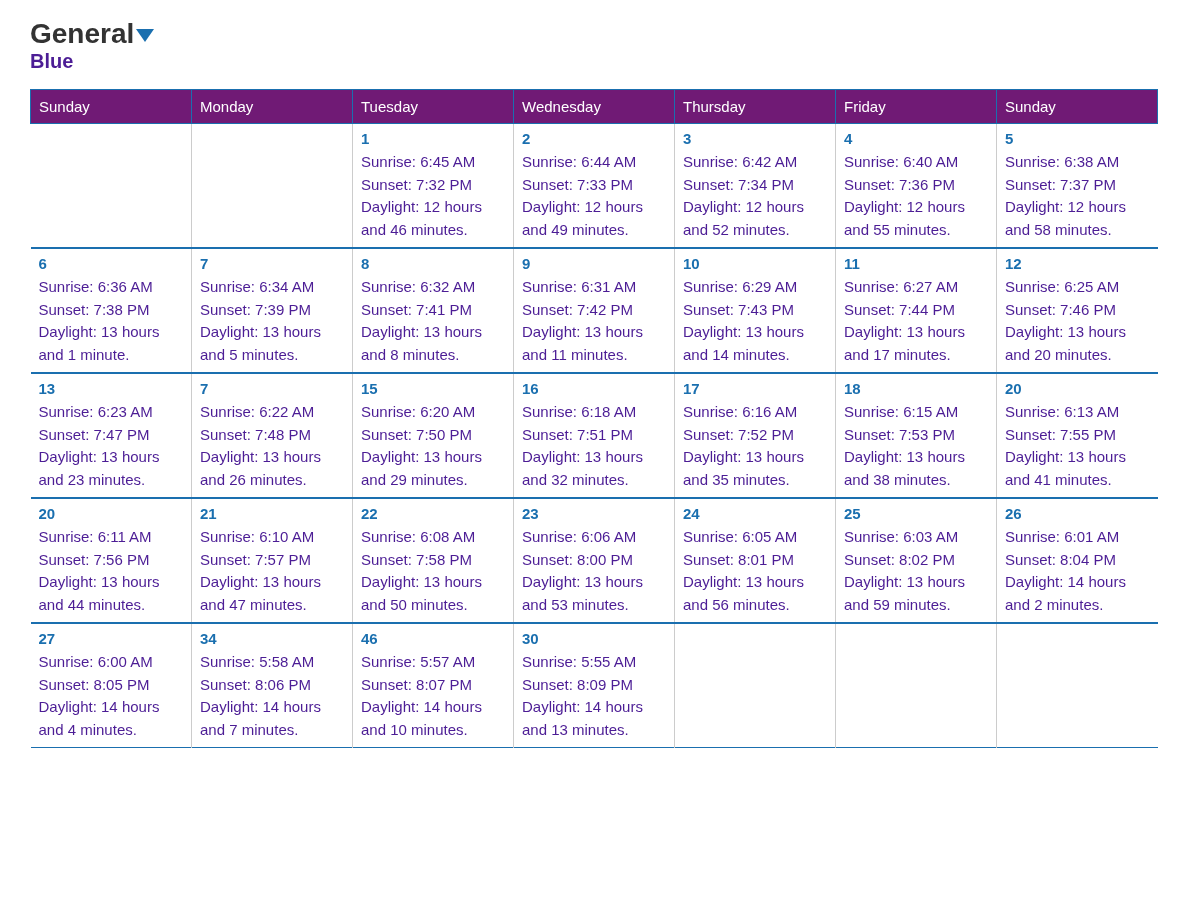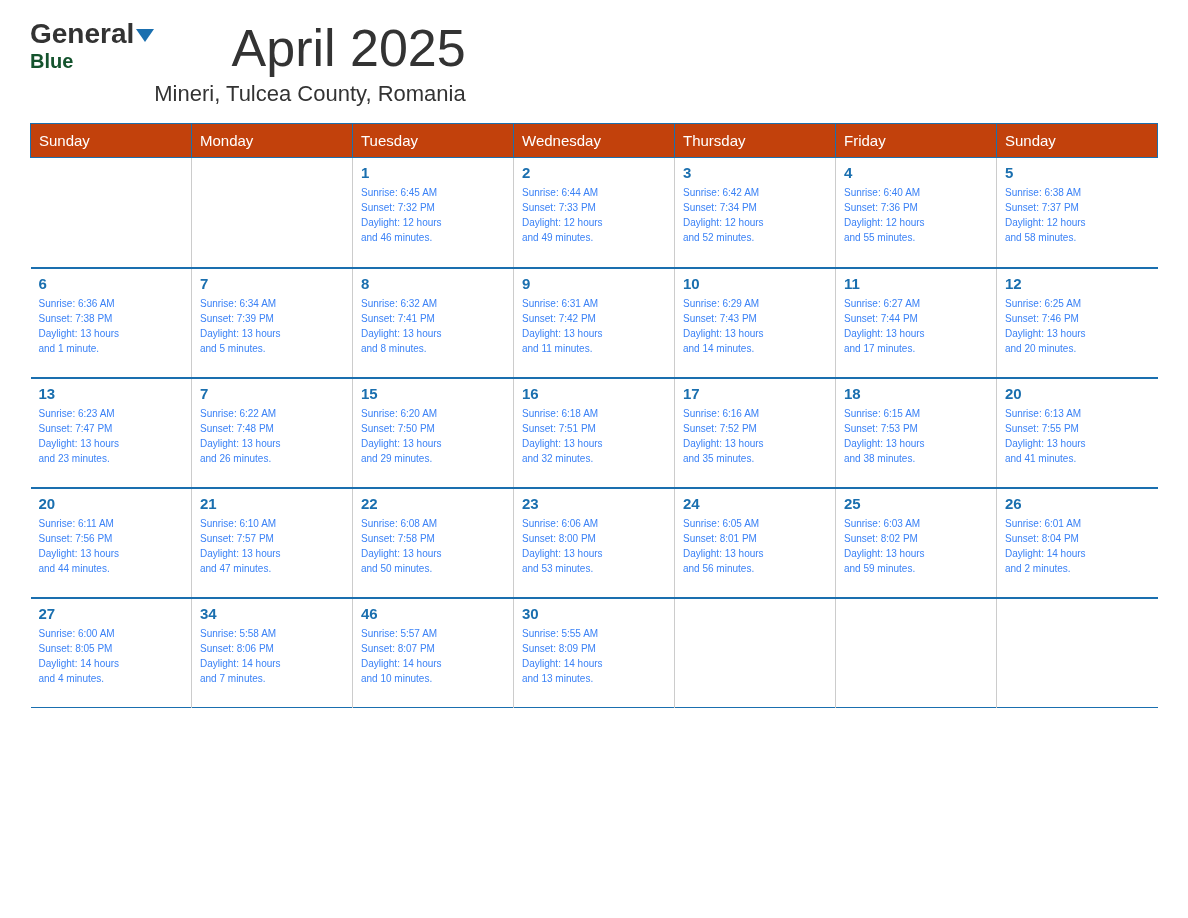--- a/index.html
+++ b/index.html
@@ -22,21 +22,21 @@
       flex-direction: column;
       align-items: flex-start;
     }
     .logo-text {
       font-size: 28px;
       font-weight: bold;
       color: #333;
       line-height: 1;
     }
     .logo-blue-line {
-      color: #14532d;
+      color: #4c1d95;
       font-size: 20px;
       font-weight: bold;
       margin-top: 2px;
     }
     .title-area {
       text-align: right;
     }
     .calendar-title {
       font-size: 52px;
       font-weight: normal;
@@ -47,21 +47,21 @@
       font-size: 22px;
       color: #333;
       margin-top: 4px;
     }
     table {
       width: 100%;
       border-collapse: collapse;
       table-layout: fixed;
     }
     thead tr {
-      background-color: #c2410c;
+      background-color: #701a75;
     }
     thead th {
       color: #fff;
       font-size: 15px;
       font-weight: normal;
       padding: 8px 8px;
       text-align: left;
       border: 1px solid #1a6faf;
     }
     tbody tr {
@@ -79,46 +79,42 @@
       border-right: none;
     }
     .day-number {
       font-size: 15px;
       font-weight: bold;
       color: #1a6faf;
       margin-bottom: 4px;
       display: block;
     }
     .day-info {
-      font-size: 10px;
-      color: #3b82f6;
+      font-size: 15px;
+      color: #4c1d95;
       line-height: 1.5;
     }
     .empty-cell {
       background: #fff;
     }
     tr:last-child {
       border-bottom: 1px solid #1a6faf;
     }
   </style>
 </head>
 <body>
 
 <div class="header-area">
   <div class="logo-area">
     <div>
       <span class="logo-text">
         <span>General</span><span style="display:inline-block;width:0;height:0;border-left:9px solid transparent;border-right:9px solid transparent;border-top:13px solid #1a6faf;vertical-align:middle;margin-left:2px;"></span>
       </span>
       <div class="logo-blue-line">Blue</div>
     </div>
-  </div>
-  <div class="title-area">
-    <div class="calendar-title">April 2025</div>
-    <div class="calendar-subtitle">Mineri, Tulcea County, Romania</div>
   </div>
 </div>
 
 <table>
   <thead>
     <tr>
       <th>Sunday</th>
       <th>Monday</th>
       <th>Tuesday</th>
       <th>Wednesday</th>

